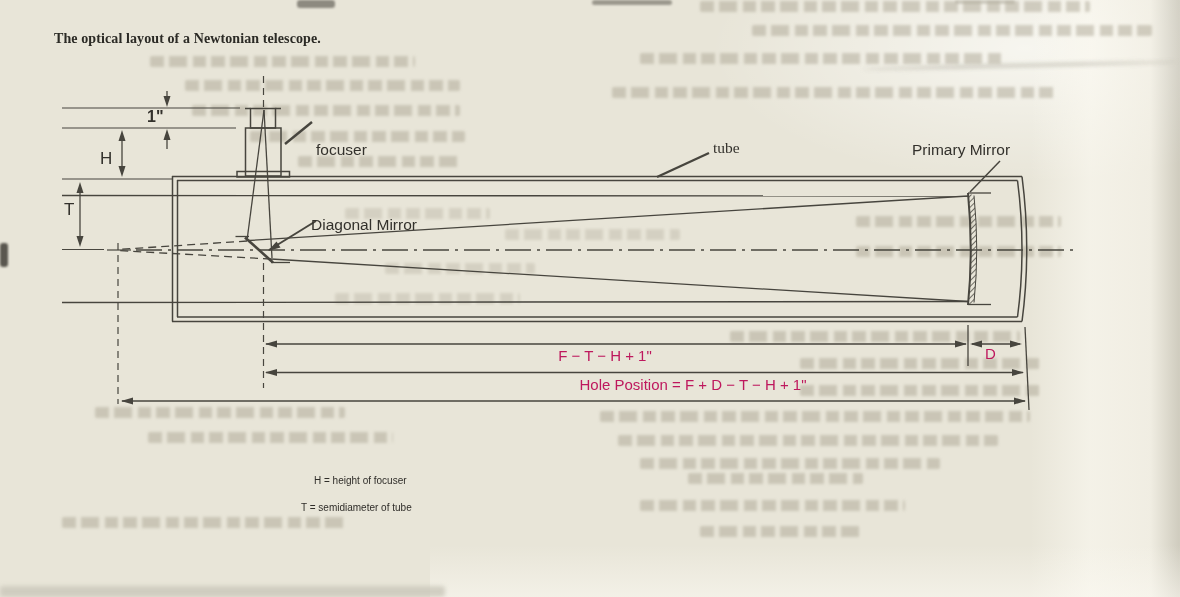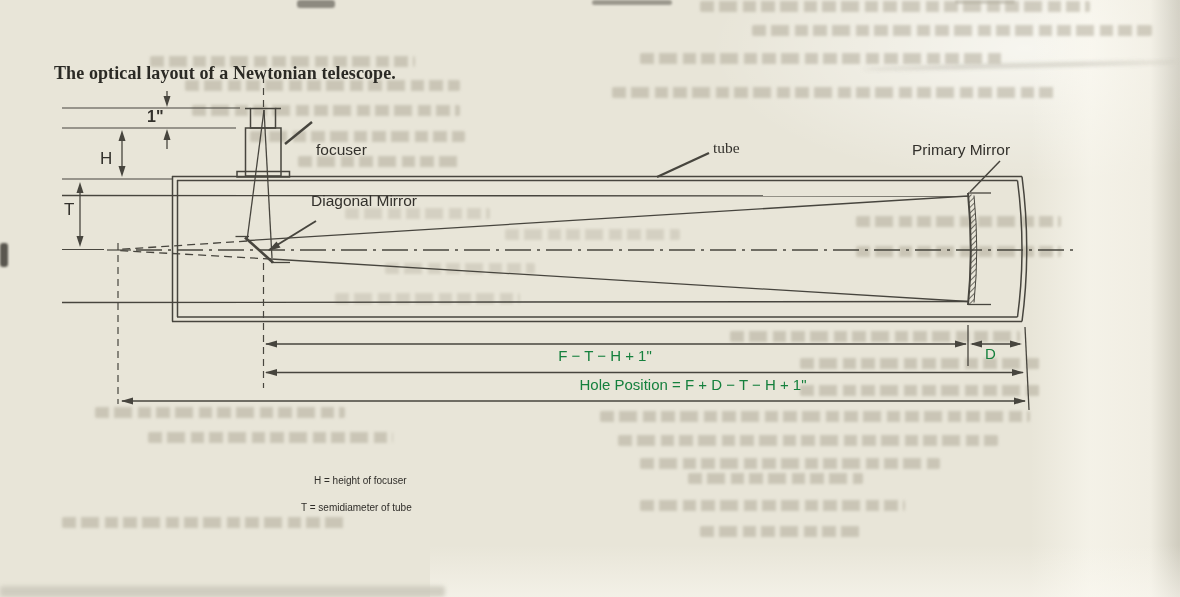--- a/index.html
+++ b/index.html
@@ -19,22 +19,22 @@
     background:linear-gradient(180deg,rgba(255,255,250,0),rgba(252,250,243,.55));pointer-events:none;}
   .edge-mark{position:absolute;border-radius:3px;filter:blur(1px);}
   .crease{position:absolute;height:3px;border-radius:50%;filter:blur(2px);background:rgba(125,120,105,.38);}
   
   .ghost{position:absolute;height:11px;border-radius:2px;opacity:.5;filter:blur(1.7px);
     background:repeating-linear-gradient(90deg,#afa violet;);
     background:repeating-linear-gradient(90deg,#ada795 0 14px,rgba(0,0,0,0) 14px 19px,#ada795 19px 37px,rgba(0,0,0,0) 37px 43px,#ada795 43px 56px,rgba(0,0,0,0) 56px 61px);}
   .ghost.faint{opacity:.32;}
   
   .lbl{position:absolute;white-space:nowrap;color:#33312c;font-size:15.5px;line-height:1.1;}
-  .title{font-family:"Liberation Serif",serif;font-weight:700;font-size:18px;color:#2b2a25;letter-spacing:.1px;margin-top:33px;}
-  .dimlbl{font-size:15px;color:#15803d;}
+  .title{font-family:"Liberation Serif",serif;font-weight:700;font-size:14px;color:#2b2a25;letter-spacing:.1px;}
+  .dimlbl{font-size:15px;color:#be185d;}
   .ctr{transform:translateX(-50%);}
   .big{font-size:17px;}
   .bold{font-weight:700;}
   .legend-line{font-size:10px;color:#2f2d29;}
   svg{position:absolute;left:0;top:0;}
 </style>
 </head>
 <body>
 
 <div id="page">
@@ -192,21 +192,21 @@
       </g>
     </g>
   </svg>
 
   <div class="lbl title" style="left:54px;top:31px;">The optical layout of a Newtonian telescope.</div>
 
   <div class="lbl bold" style="left:147px;top:108px;font-size:16px;">1"</div>
   <div class="lbl big" style="left:100px;top:150px;">H</div>
   <div class="lbl big" style="left:64px;top:201px;">T</div>
   <div class="lbl" style="left:316px;top:105px;margin-top:36px;">focuser</div>
-  <div class="lbl" style="left:311px;top:192px;">Diagonal Mirror</div>
+  <div class="lbl" style="left:311px;top:216px;">Diagonal Mirror</div>
   <div class="lbl" style="left:713px;top:139px;font-family:Liberation Serif, serif;">tube</div>
   <div class="lbl" style="left:912px;top:141px;">Primary Mirror</div>
 
   <div class="lbl dimlbl ctr" style="left:605px;top:348px;">F − T − H + 1"</div>
   <div class="lbl dimlbl ctr" style="left:645px;top:377px;margin-left:48px;">Hole Position = F + D − T − H + 1"</div>
   <div class="lbl dimlbl" style="left:985px;top:346px;">D</div>
 
   <div class="lbl legend-line" style="left:314px;top:475px;">H = height of focuser</div>
   <div class="lbl legend-line" style="left:301px;top:502px;">T = semidiameter of tube</div>
 

